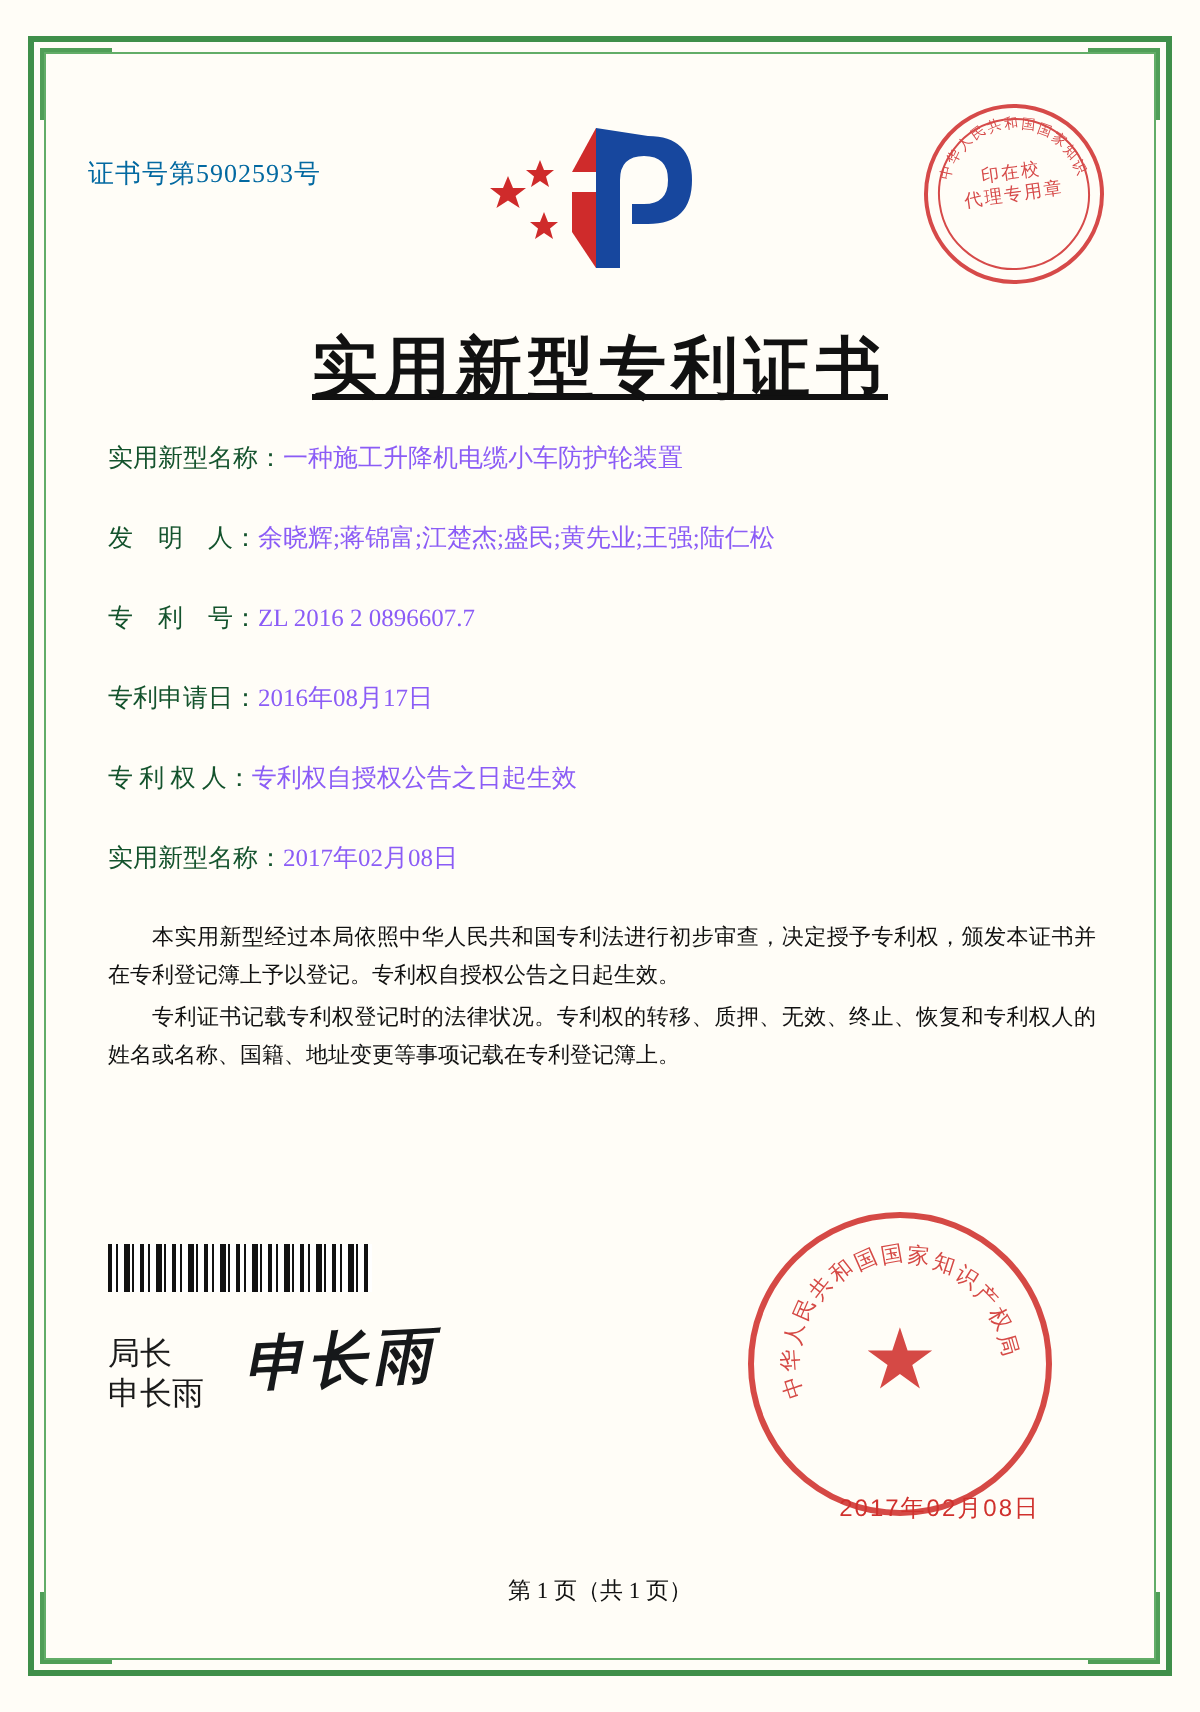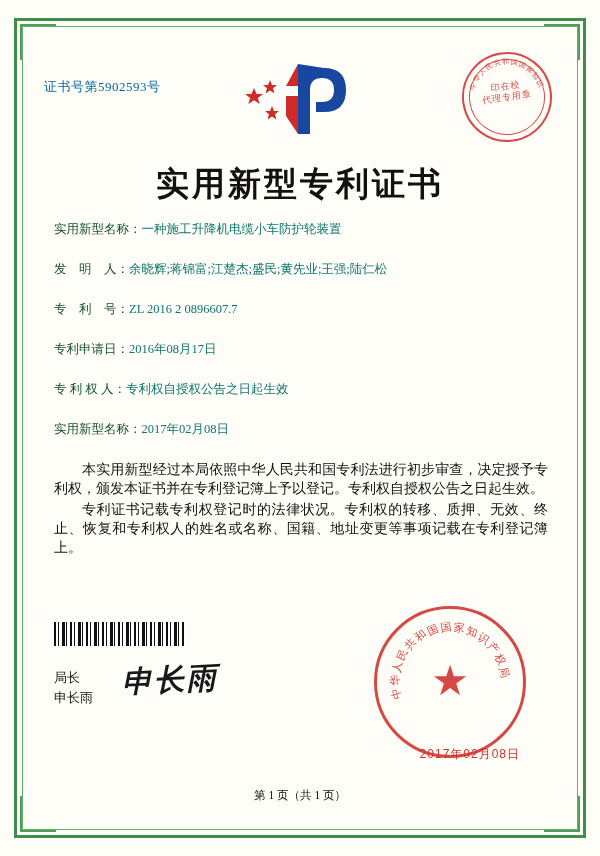--- a/index.html
+++ b/index.html
@@ -130,20 +130,21 @@
     position: absolute;
     left: 0;
     top: 122px;
     width: 100%;
     text-align: center;
     font-size: 33px;
     font-weight: bold;
     letter-spacing: 3px;
     color: #111;
     font-family: "DejaVu Serif", serif;
+    text-decoration: underline;
   }
 
   
   .fields {
     position: absolute;
     left: 14px;
     top: 182px;
     right: 10px;
     font-size: 12.5px;
     line-height: 15px;
@@ -151,30 +152,30 @@
   .field-row {
     margin-bottom: 25px;
     white-space: nowrap;
   }
   .field-label {
     display: inline-block;
     color: #14532d;
   }
   .field-value {
     display: inline;
-    color: #0f766e;
+    color: #8b5cf6;
   }
 
   
   .paragraphs {
     position: absolute;
     left: 14px;
     right: 12px;
     top: 420px;
-    font-size: 14px;
+    font-size: 11px;
     line-height: 19px;
     text-align: justify;
     color: #111;
   }
   .paragraphs p {
     margin: 0 0 2px 0;
     text-indent: 2em;
   }
 
   
@@ -190,21 +191,21 @@
         #111 4px, #111 5px, #fff 5px, #fff 8px,
         #111 8px, #111 11px, #fff 11px, #fff 12px,
         #111 12px, #111 13px, #fff 13px, #fff 16px);
   }
 
   
   .director {
     position: absolute;
     left: 14px;
     top: 628px;
-    font-size: 13px;
+    font-size: 16px;
     line-height: 20px;
   }
   .signature {
     position: absolute;
     left: 82px;
     top: 620px;
     font-size: 30px;
     font-family: "DejaVu Serif", serif;
     font-style: italic;
     font-weight: bold;

